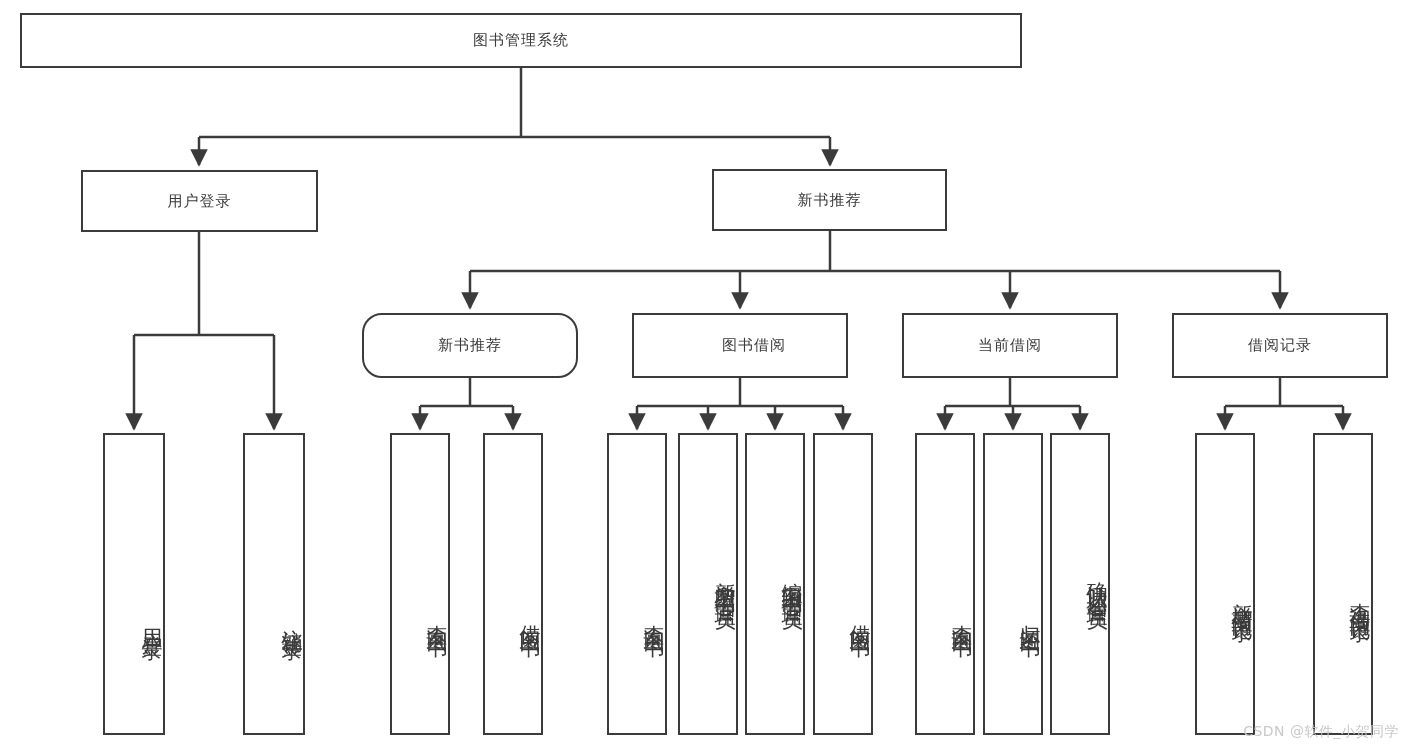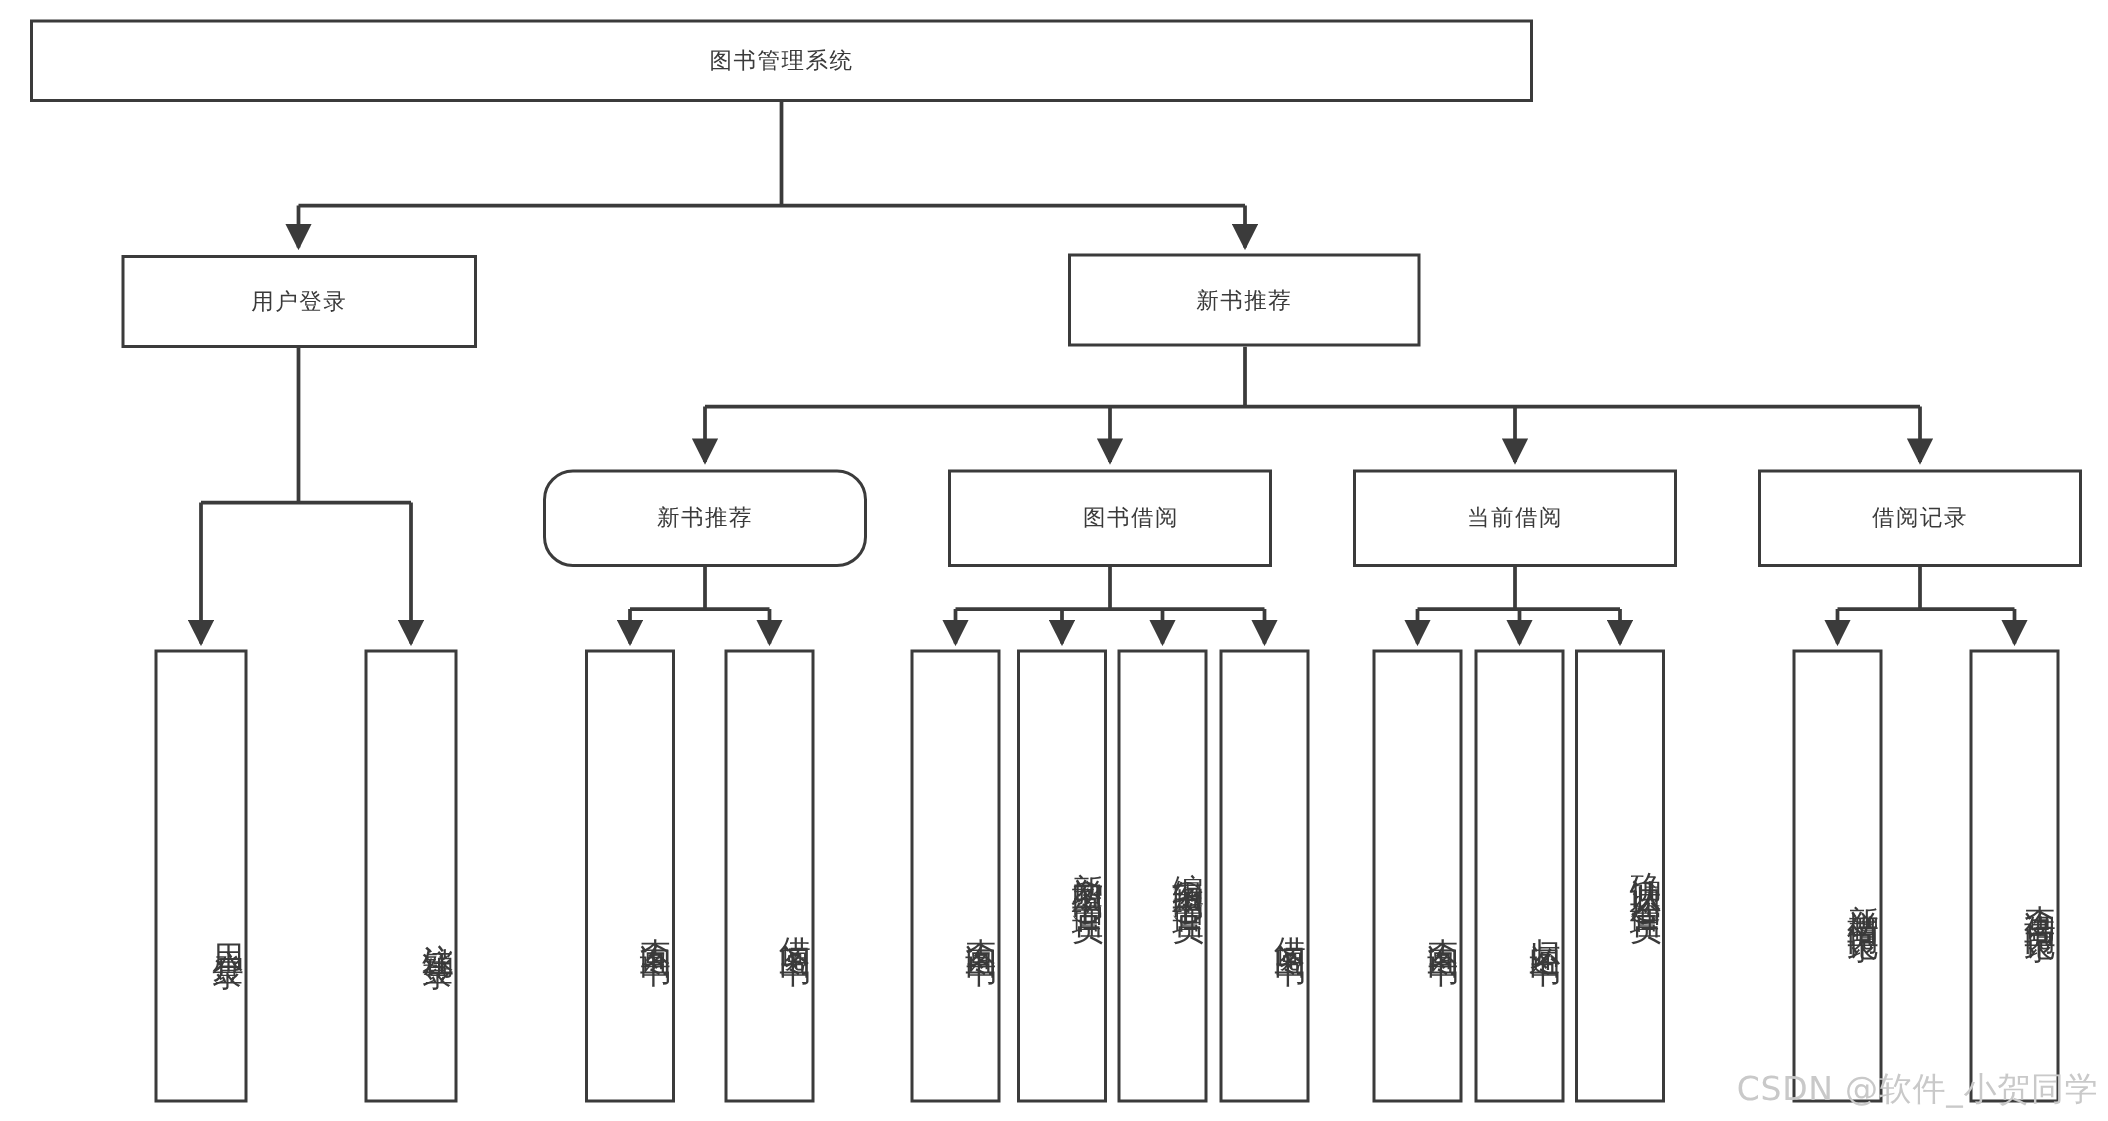--- a/index.html
+++ b/index.html
@@ -56,21 +56,21 @@
     white-space: nowrap;
   }
   .node.vert .node-label {
     writing-mode: vertical-rl;
     text-orientation: upright;
   }
   #watermark {
     position: absolute;
     right: 6px;
     bottom: 6px;
-    font-size: 22px;
+    font-size: 14px;
     color: #c9c9c9;
     letter-spacing: 0.5px;
     white-space: nowrap;
     pointer-events: none;
   }
 </style>
 </head>
 <body>
 
 <div id="canvas">

